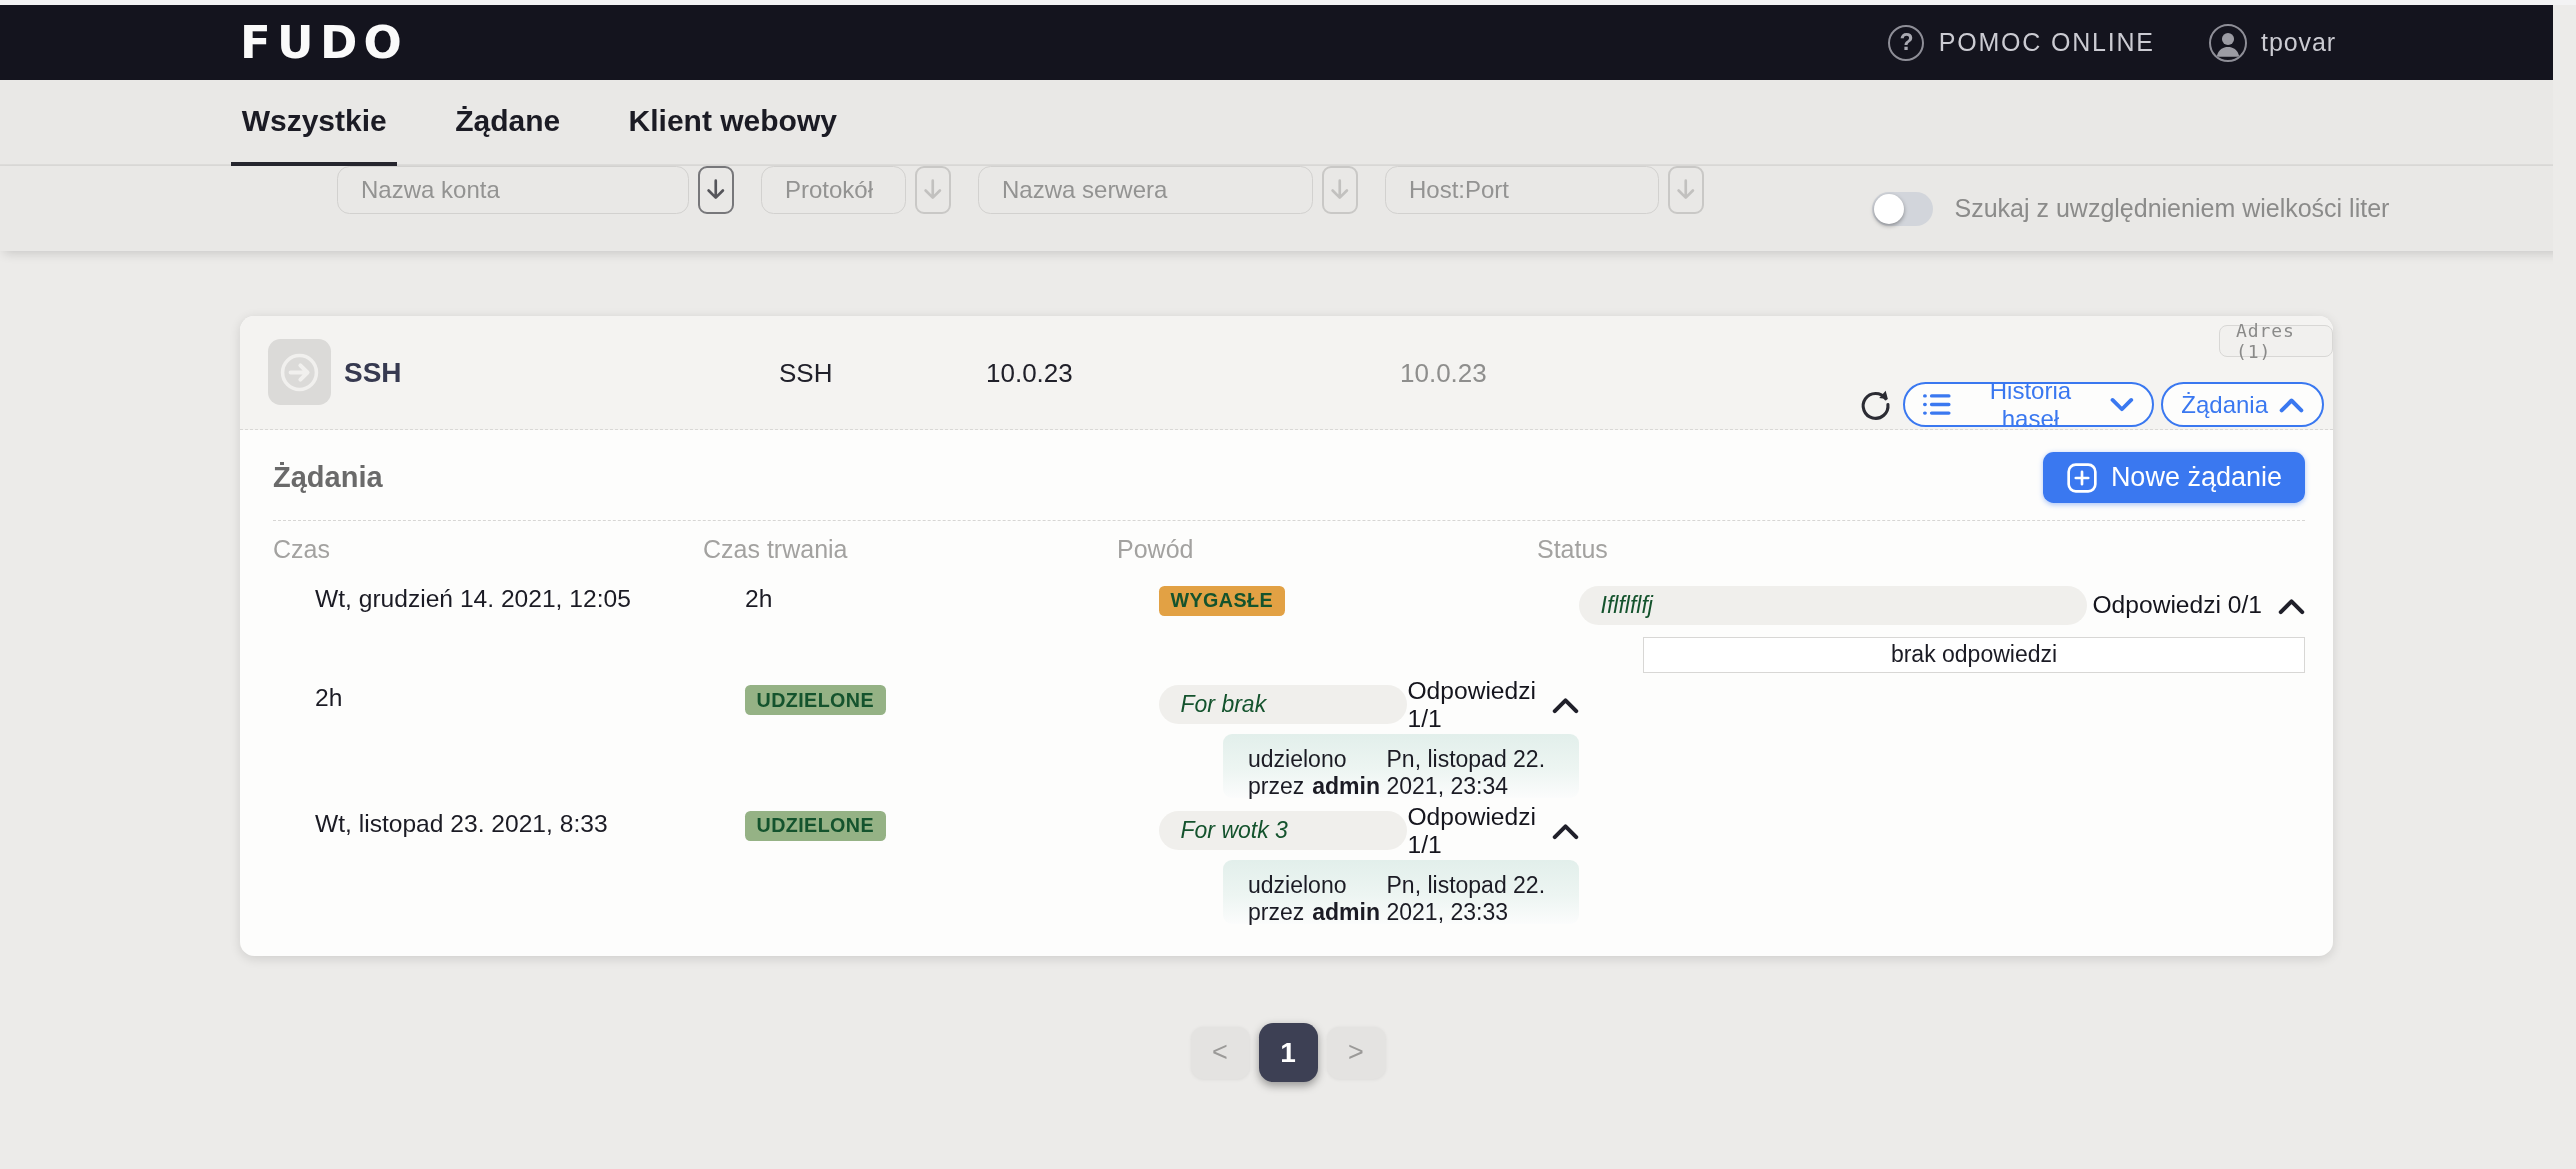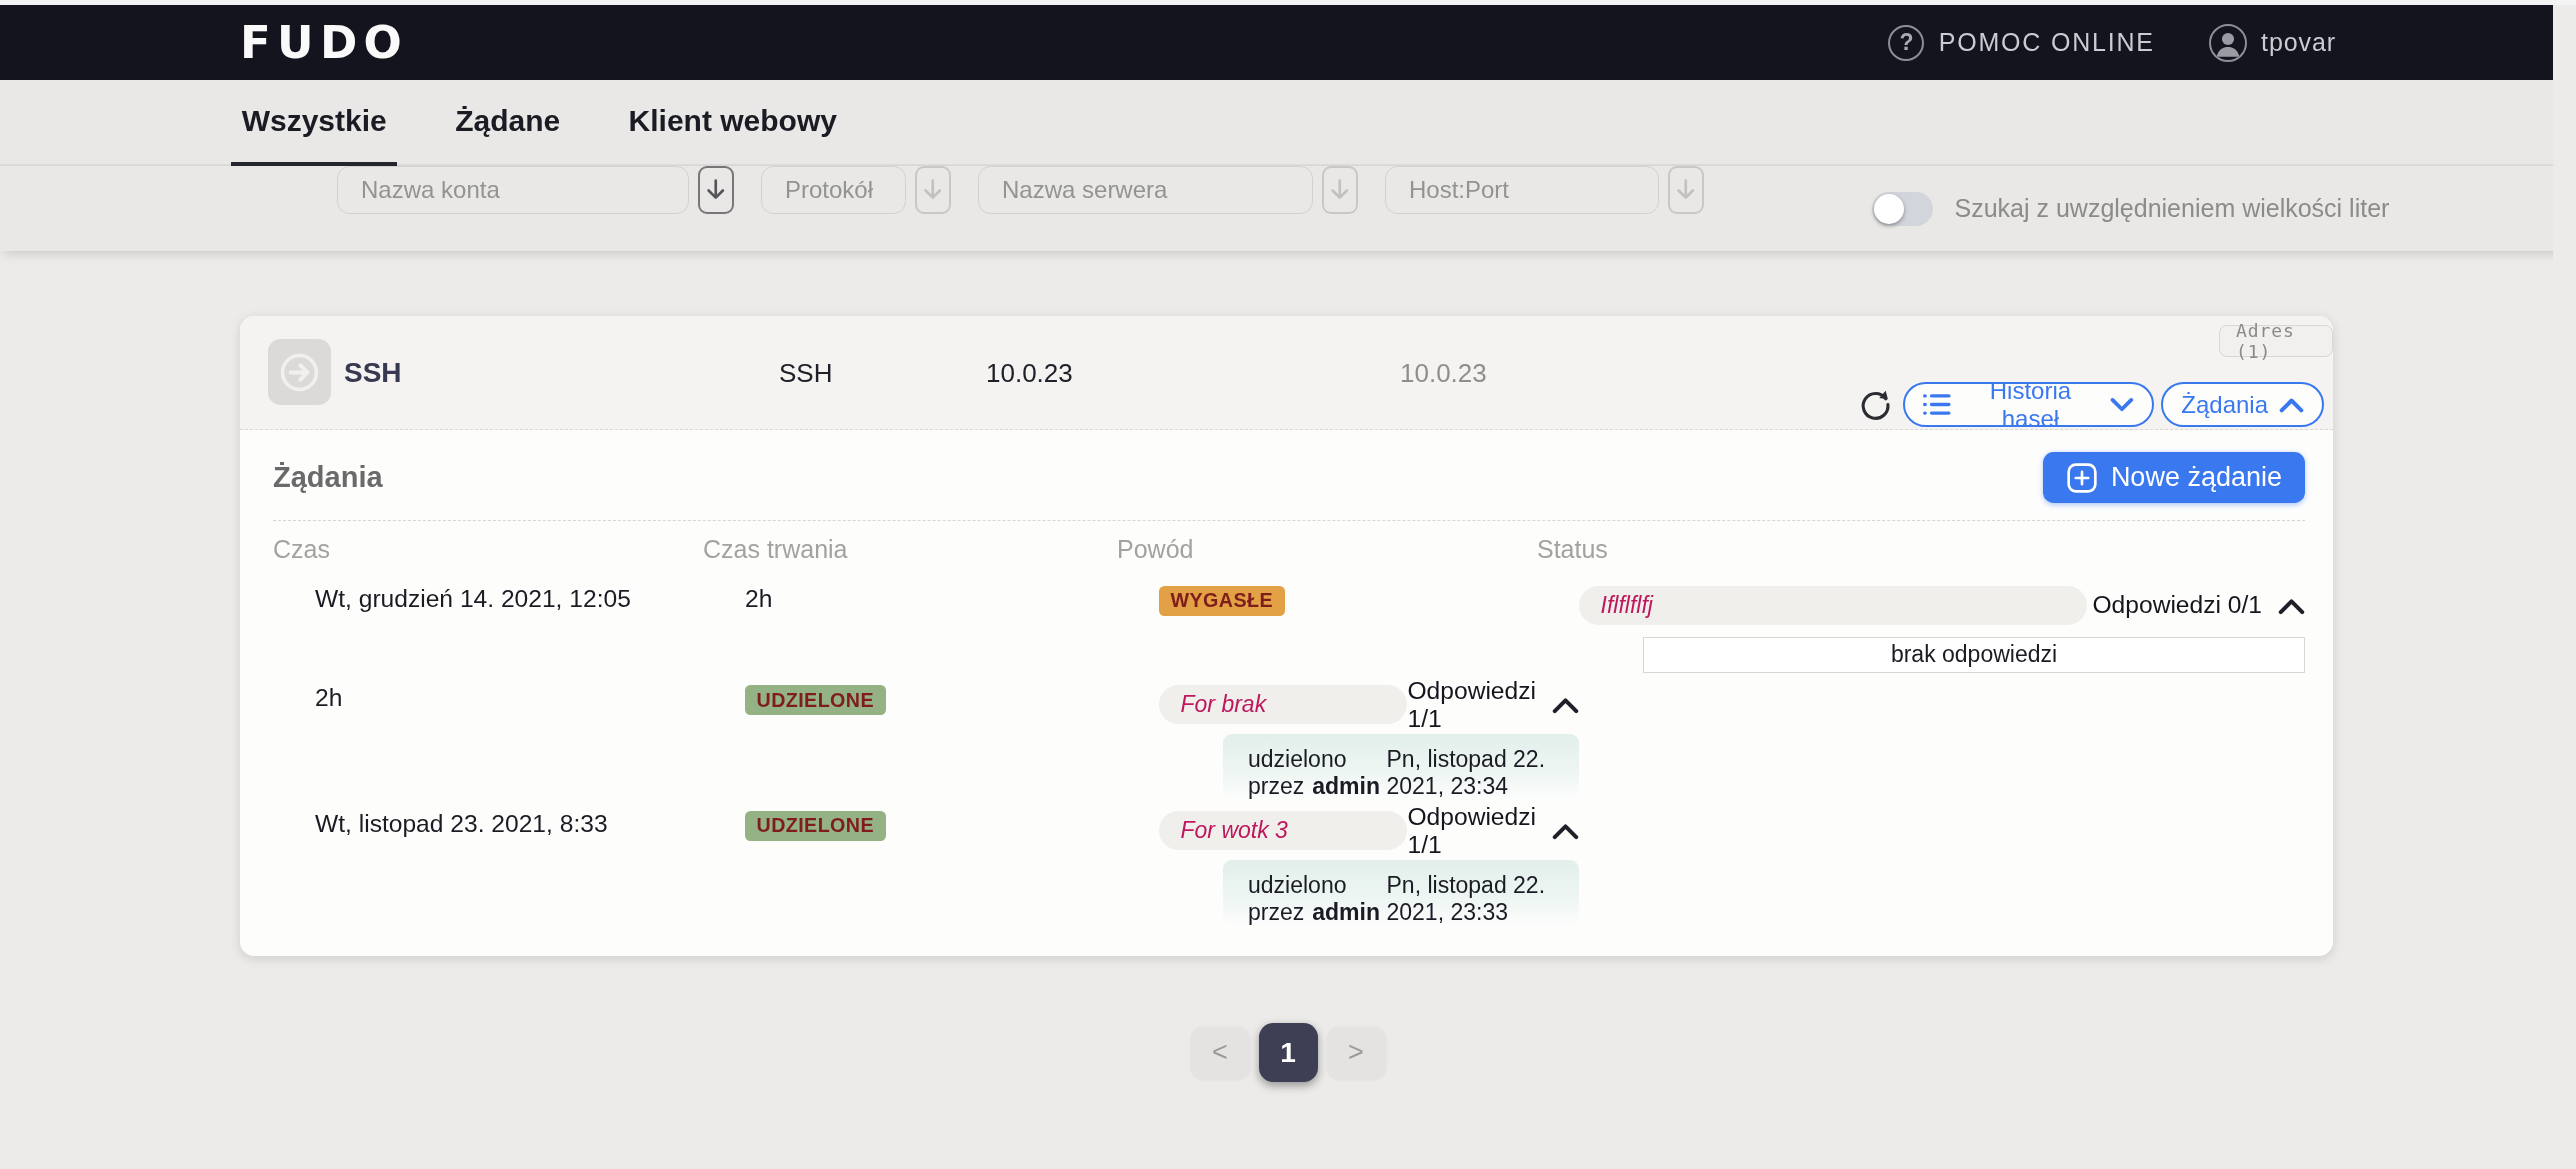--- a/index.html
+++ b/index.html
@@ -58,25 +58,25 @@
   .panel { padding:0 28px 21.5px 33px; }
   .panel-head { display:flex; justify-content:space-between; align-items:center; margin-top:21.5px; height:52px; }
   .panel-title { font-size:29px; font-weight:700; color:#6a6a6a; }
   .new-btn { height:51px; background:#3a78f0; border:none; border-radius:10.7px; color:#fff; font-size:27px; display:flex; align-items:center; gap:12.5px; padding:0 23px; cursor:pointer; box-shadow:0 1.8px 5.4px rgba(58,120,240,.4); font-family:inherit; }
   .dashed { border-top:1.8px dashed #d7d6d4; margin-top:16px; }
   .grid { display:grid; grid-template-columns:430px 414px 420px 1fr; }
   .thead { margin-top:14.3px; font-size:25px; color:#a3a2a0; }
   .rows { margin-top:19.7px;margin-left:42px; }
   .rrow { margin-bottom:10.7px; align-items:start; }
   .cell { font-size:24.6px; color:#1b1b24; line-height:30px; padding-right:36px; }
-  .status-badge { display:inline-block; color:#7f1d1d; font-size:19.7px; font-weight:700; letter-spacing:0.4px; padding:3.6px 11.6px; border-radius:5.4px; margin-top:1.8px; }
+  .status-badge { display:inline-block; color:#14532d; font-size:19.7px; font-weight:700; letter-spacing:0.4px; padding:3.6px 11.6px; border-radius:5.4px; margin-top:1.8px; }
   .st-expired { background:#e2a144; }
   .st-granted { background:#95b285; }
   .powod-line { display:flex; align-items:center; justify-content:space-between; height:43px; }
-  .reason-pill { width:508px; height:39px; border-radius:19.7px; background:#f0efec; color:#be185d; font-style:italic; font-size:23px; display:flex; align-items:center; padding:0 21.5px; }
+  .reason-pill { width:508px; height:39px; border-radius:19.7px; background:#f0efec; color:#14532d; font-style:italic; font-size:23px; display:flex; align-items:center; padding:0 21.5px; }
   .answers { display:flex; align-items:center; gap:16px; }
   .answers-label { font-size:24.6px; color:#15151d; }
   .chev-btn { border:none; background:transparent; cursor:pointer; display:flex; padding:0; }
   .no-answer { margin-left:64px; margin-top:9.8px; height:36px; border:1.8px solid #d8d7d5; border-radius:0; background:#fff; display:flex; align-items:center; justify-content:center; font-size:23px; color:#1b1b24; }
   .answer-box { margin-left:64px; margin-top:8px; height:64px; border-radius:9px; background:linear-gradient(180deg,#e2efeb 0%,#edf5f2 55%,#fbfcfc 100%); display:flex; justify-content:space-between; padding:11.6px 25px 0 25px; font-size:23px; color:#1b1b24; }
   .answer-user { font-weight:700; margin-left:8px; }
 
   
   .pagination { margin-top:67px; display:flex; justify-content:center; align-items:center; gap:9px; }
   .pg-btn { width:59px; height:52px; border:none; border-radius:12.5px; background:#e4e3e1; color:#9b9a98; font-size:27px; cursor:pointer; box-shadow:0 0.9px 3.6px rgba(0,0,0,.06); font-family:inherit; }

